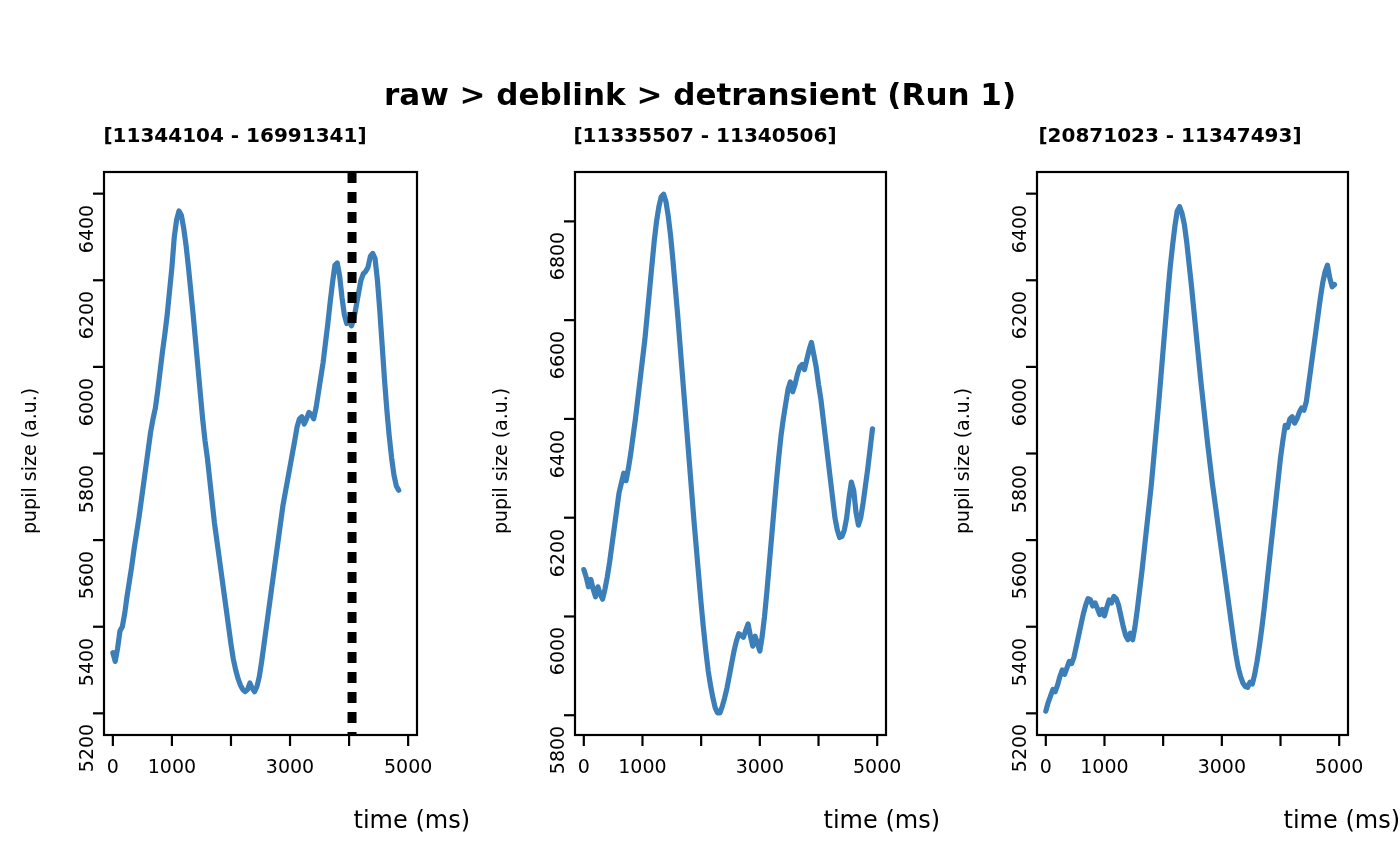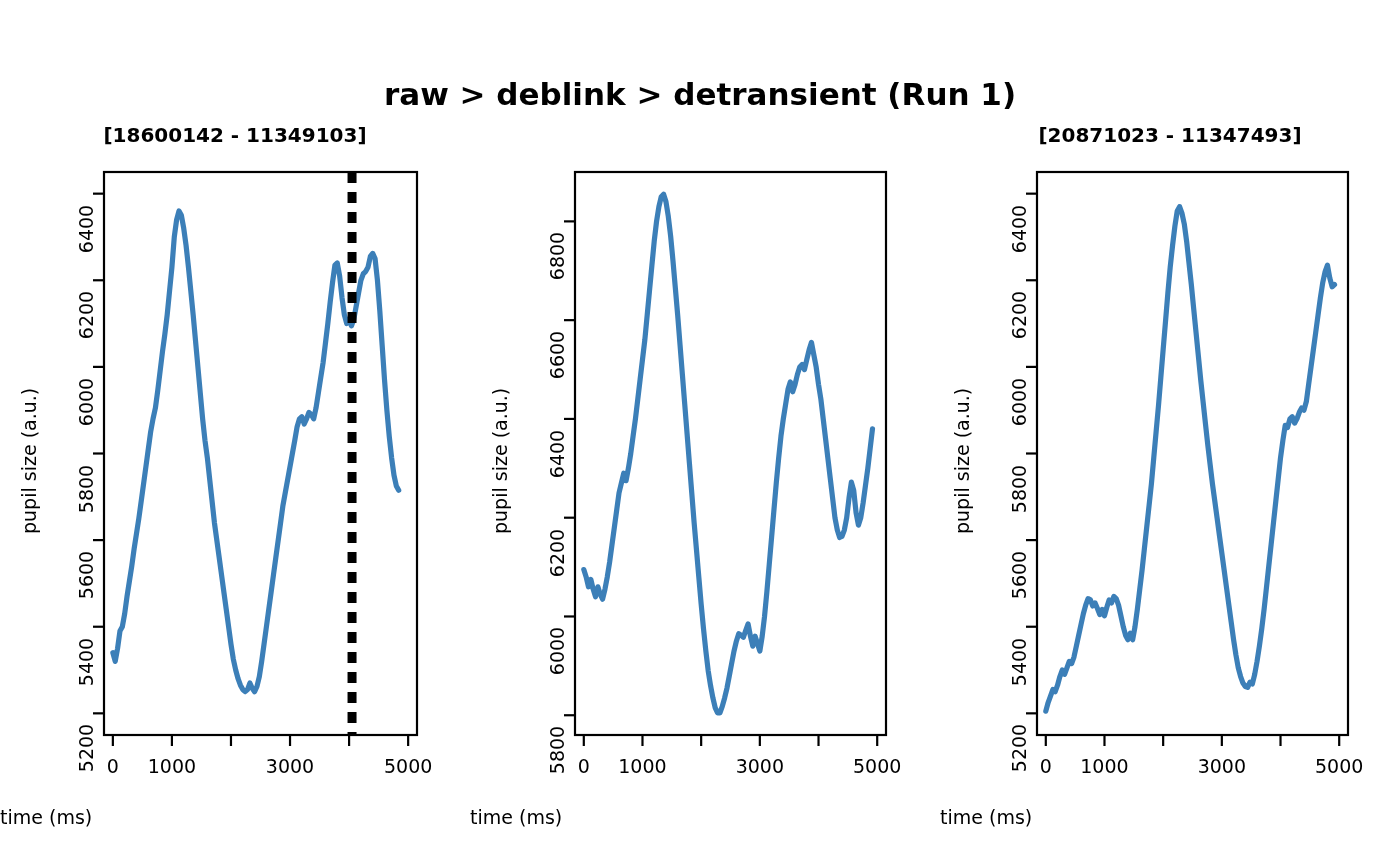--- a/index.html
+++ b/index.html
@@ -55,22 +55,22 @@
   .plot-svg {
     position: absolute;
     left: 0;
     top: 0;
   }
 
   .axis-label-x {
     position: absolute;
     top: 806px;
     width: 100%;
-    text-align: left;
-    font-size: 19px;
+    text-align: right;
+    font-size: 24px;
     font-family: "DejaVu Sans", sans-serif;
   }
 
   .axis-label-y {
     position: absolute;
     font-size: 19px;
     font-family: "DejaVu Sans", sans-serif;
     transform-origin: 0 0;
     transform: rotate(-90deg);
     white-space: nowrap;
@@ -95,25 +95,26 @@
   }
 </style>
 </head>
 <body>
 
 <div id="figure">
 
   <div class="fig-title">raw &gt; deblink &gt; detransient (Run 1)</div>
 
   <div class="panel" id="panel-0" style="left:0px; width:470px;">
-    <div class="panel-title">[18600142 - 11349103]</div>
+    <div class="panel-title">[11344104 - 16991341]</div>
     <div class="axis-label-x">time (ms)</div>
   </div>
 
   <div class="panel" id="panel-1" style="left:470px; width:470px;">
+    <div class="panel-title">[11335507 - 11340506]</div>
     <div class="axis-label-x">time (ms)</div>
   </div>
 
   <div class="panel" id="panel-2" style="left:940px; width:460px;">
     <div class="panel-title">[20871023 - 11347493]</div>
     <div class="axis-label-x">time (ms)</div>
   </div>
 
   <svg class="plot-svg" id="plot-layer" width="1400" height="866">
       <g>

